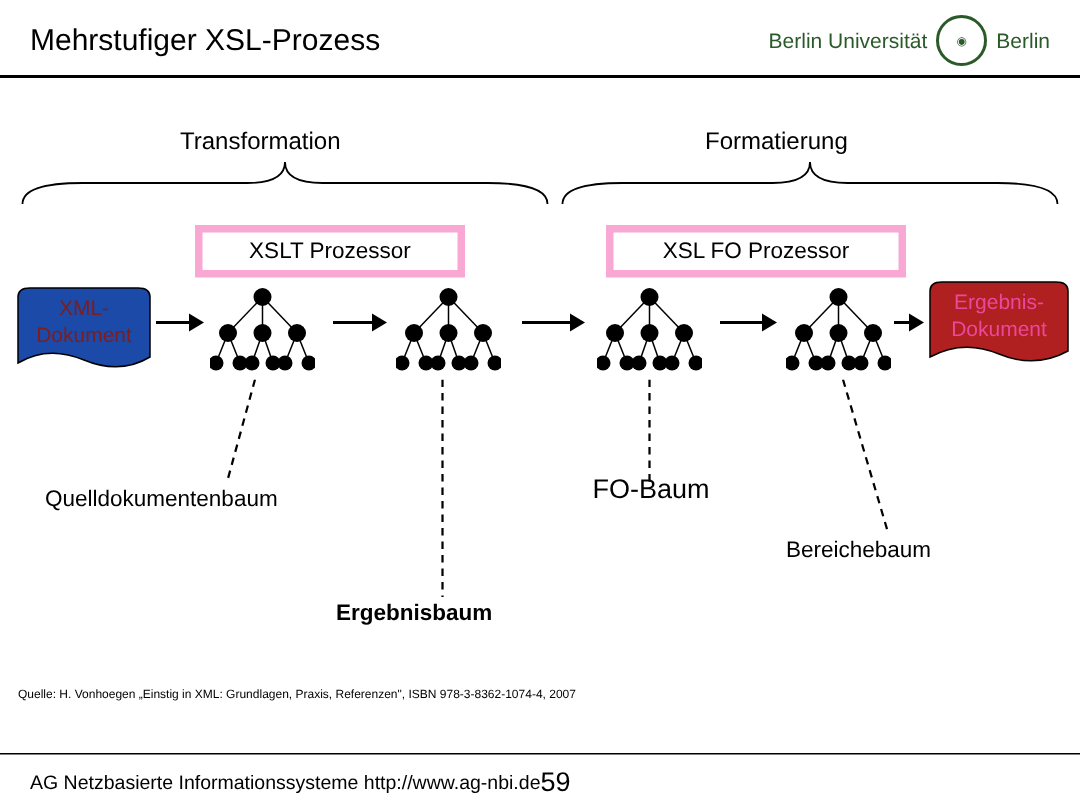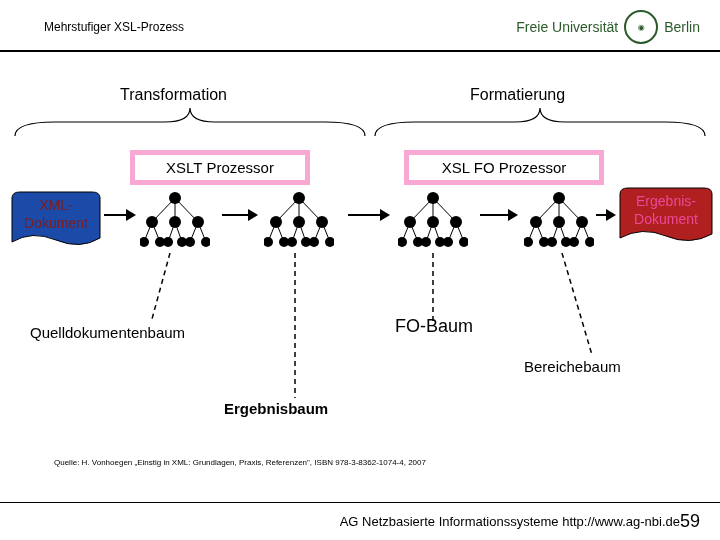--- a/index.html
+++ b/index.html
@@ -12,21 +12,21 @@
     position: relative;
     overflow: hidden;
   }
   .header {
     display: flex;
     justify-content: space-between;
     align-items: center;
     padding: 10px 20px 6px 20px;
     border-bottom: 2px solid #000;
   }
-  .title { font-size: 12px; margin-left: 24px; }
+  .title { font-size: 20px; }
   .logo-area { display: flex; align-items: center; gap: 6px; }
   .logo-text { font-size: 14px; color: #2a5a2a; }
   .logo-seal {
     width: 34px; height: 34px; border-radius: 50%;
     border: 2px solid #2a5a2a;
     display: flex; align-items: center; justify-content: center;
     font-size: 8px; color: #2a5a2a;
   }
   .section-labels {
     display: flex;
@@ -71,39 +71,38 @@
   .arrow { position: absolute; }
 
   .label-q { position: absolute; top: 324px; left: 30px; font-size: 15px; }
   .label-fo { position: absolute; top: 316px; left: 395px; font-size: 18px; }
   .label-bb { position: absolute; top: 358px; left: 524px; font-size: 15px; }
   .label-eb { position: absolute; top: 400px; left: 224px; font-size: 15px; font-weight: bold; }
 
   .source {
     position: absolute; top: 458px; left: 12px;
     font-size: 8px;
-    margin-left: 42px;
   }
   .footer {
     position: absolute; bottom: 0; left: 0; width: 720px;
     border-top: 1px solid #000;
-    display: flex; justify-content: flex-end;
+    display: flex; justify-content: flex-start;
     align-items: center;
     padding: 8px 20px;
     font-size: 13px;
   }
   .pagenum { font-size: 18px; }
 </style>
 </head>
 <body>
 
 <div class="header">
   <div class="title">Mehrstufiger XSL-Prozess</div>
   <div class="logo-area">
-    <span class="logo-text">Freie Universität</span>
+    <span class="logo-text">Berlin Universität</span>
     <span class="logo-seal">◉</span>
     <span class="logo-text">Berlin</span>
   </div>
 </div>
 
 <div class="section-labels">
   <div class="sl-left">Transformation</div>
   <div class="sl-right">Formatierung</div>
 </div>
 

